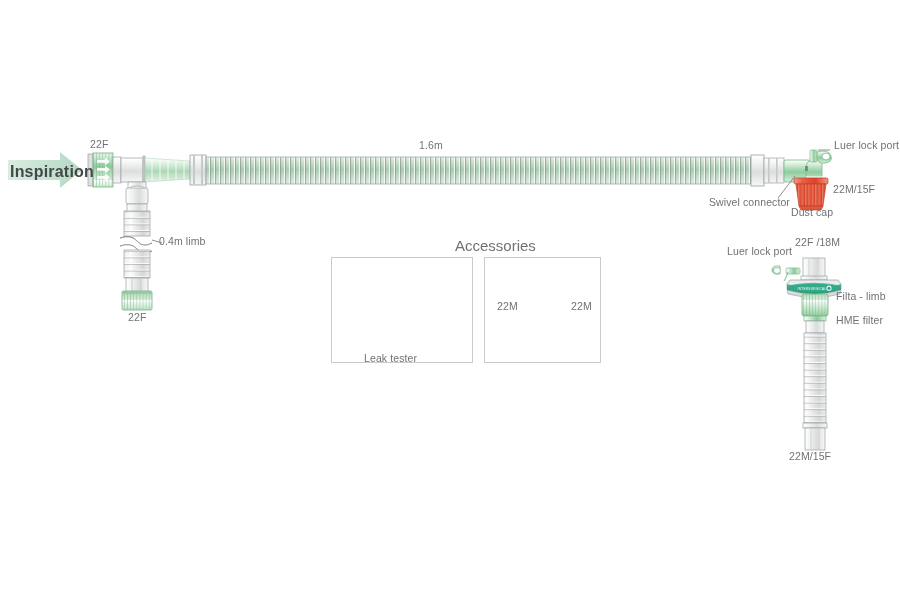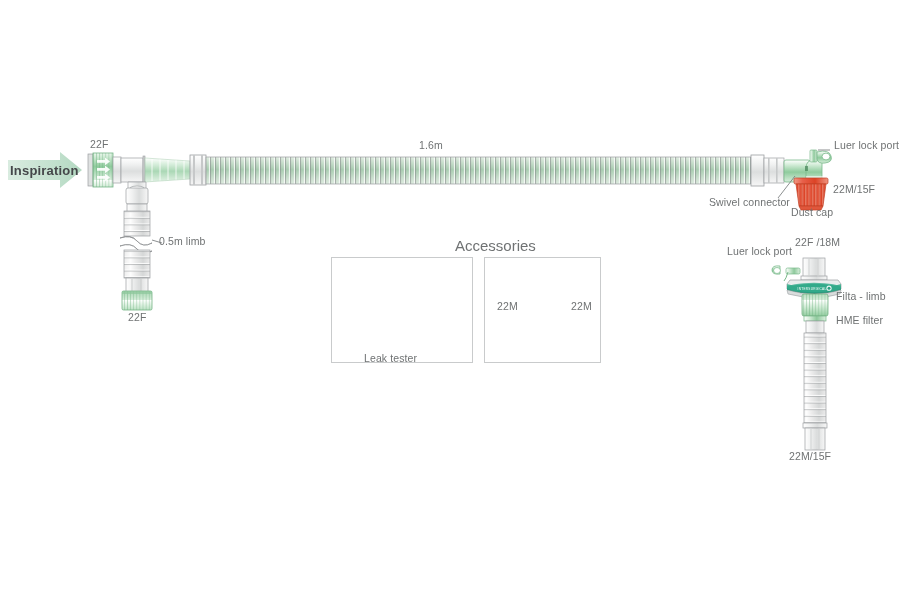--- a/index.html
+++ b/index.html
@@ -6,21 +6,21 @@
   body{
     width:900px;height:600px;background:#ffffff;overflow:hidden;position:relative;
     font-family:"Liberation Sans",sans-serif;
   }
   .stage{position:absolute;left:0;top:0;width:900px;height:600px;}
   .lbl{
     position:absolute;color:#6f7273;font-size:10.5px;white-space:nowrap;
     font-family:Liberation Sans, sans-serif;letter-spacing:.1px;line-height:13px;
   }
   .insp-txt{
-    position:absolute;font-size:13px;font-weight:bold;color:#45484a;
+    position:absolute;font-size:16px;font-weight:bold;color:#45484a;
     font-family:"Liberation Sans",sans-serif;letter-spacing:.2px;
   }
   .box{position:absolute;border:1px solid #c9cbcc;background:#fff;}
   .acc-title{position:absolute;color:#6f7273;font-size:15px;}
   svg{display:block;overflow:visible;}
   .leader{stroke:#6f7273;stroke-width:.8;fill:none;}
 </style>
 </head>
 <body>
 
@@ -289,21 +289,21 @@
 
   <div class="box" style="left:331px;top:257px;width:140px;height:104px;"></div>
   <div class="box" style="left:484px;top:257px;width:115px;height:104px;"></div>
 
   <div class="insp-txt" style="left:10px;top:163px;">Inspiration</div>
 
   <div class="lbl" style="left:90px;top:138px;">22F</div>
 
   <div class="lbl" style="left:419px;top:139px;">1.6m</div>
 
-  <div class="lbl" style="left:159px;top:235px;">0.5m limb</div>
+  <div class="lbl" style="left:159px;top:235px;">0.4m limb</div>
 
   <div class="lbl" style="left:128px;top:311px;">22F</div>
 
   <div class="lbl" style="left:834px;top:139px;">Luer lock port</div>
 
   <div class="lbl" style="left:709px;top:196px;text-align:right;">Swivel connector</div>
 
   <div class="lbl" style="left:791px;top:206px;">Dust cap</div>
 
   <div class="lbl" style="left:833px;top:183px;">22M/15F</div>

